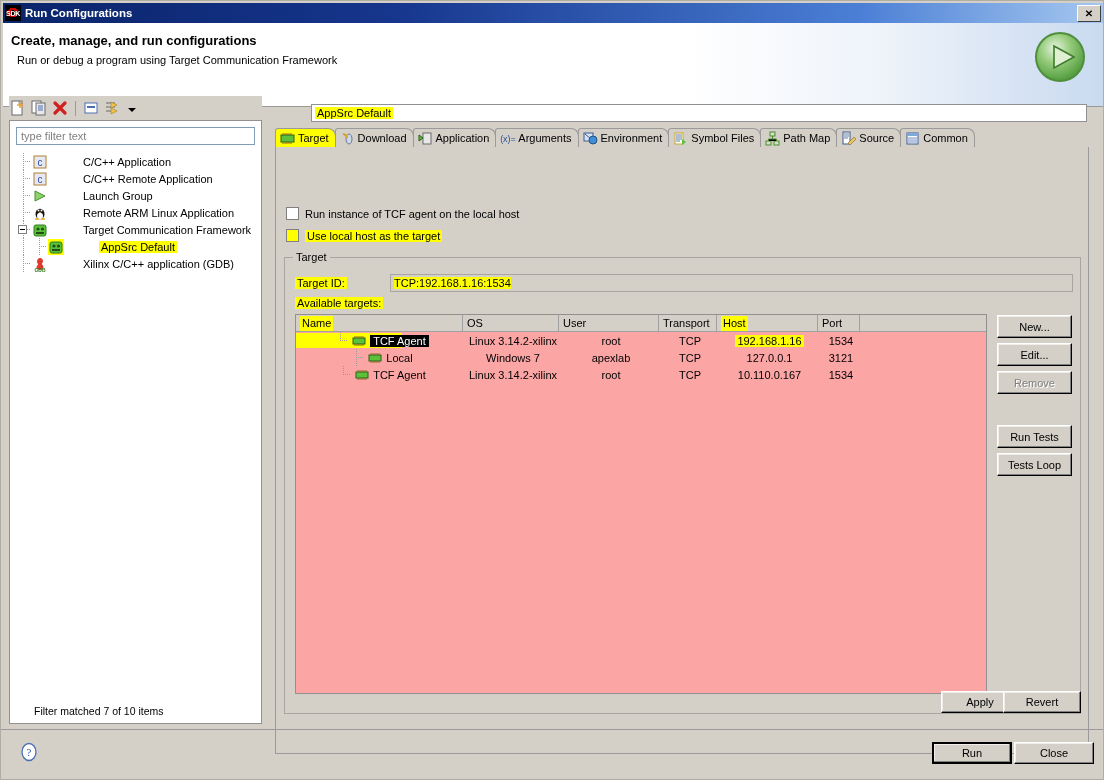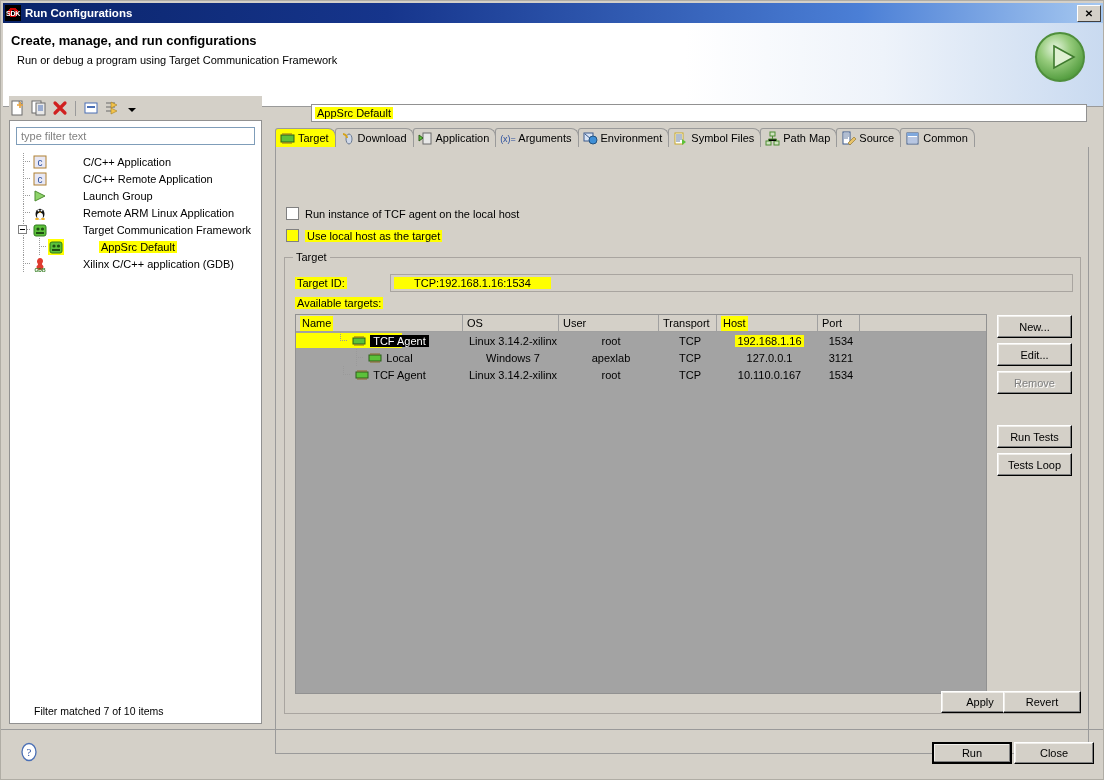--- a/index.html
+++ b/index.html
@@ -262,31 +262,31 @@
   .tid-label .hl { background: #ffff00; padding: 0 2px; }
   .tid-field {
     position: absolute; left: 105px; top: 16px;
     width: 683px; height: 18px;
     background: #d4d0c8; border: 1px solid #a9a5a0;
     box-sizing: border-box;
     display: flex; align-items: center;
     padding-left: 3px;
     font-size: 11px;
   }
-  .tid-field .val { background: #ffff00; padding: 0 20px; }
+  .tid-field .val { background: #ffff00; padding: 0 0; }
   .avail-label {
     position: absolute; left: 10px; top: 39px; font-size: 11px;
   }
   .avail-label .hl { background: #ffff00; padding: 0 2px; }
 
   
   .tbl {
     position: absolute; left: 10px; top: 56px;
     width: 692px; height: 380px;
-    background: #a3a3a3;
+    background: #fca5a5;
     border: 1px solid #919191;
     box-sizing: border-box;
     overflow: hidden;
   }
   .tbl-head {
     display: flex; height: 16px;
     background: #d4d0c8;
     border-bottom: 1px solid #a0a0a0;
   }
   .th {

